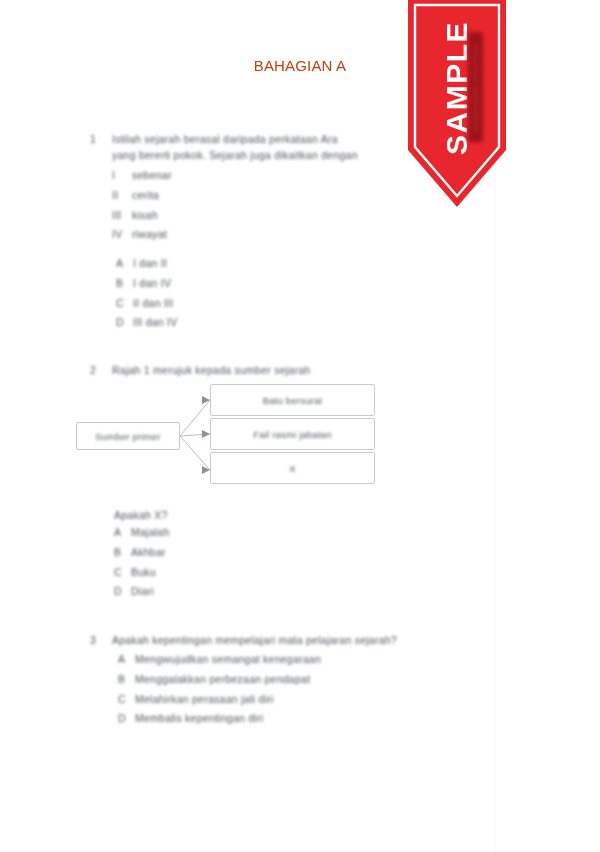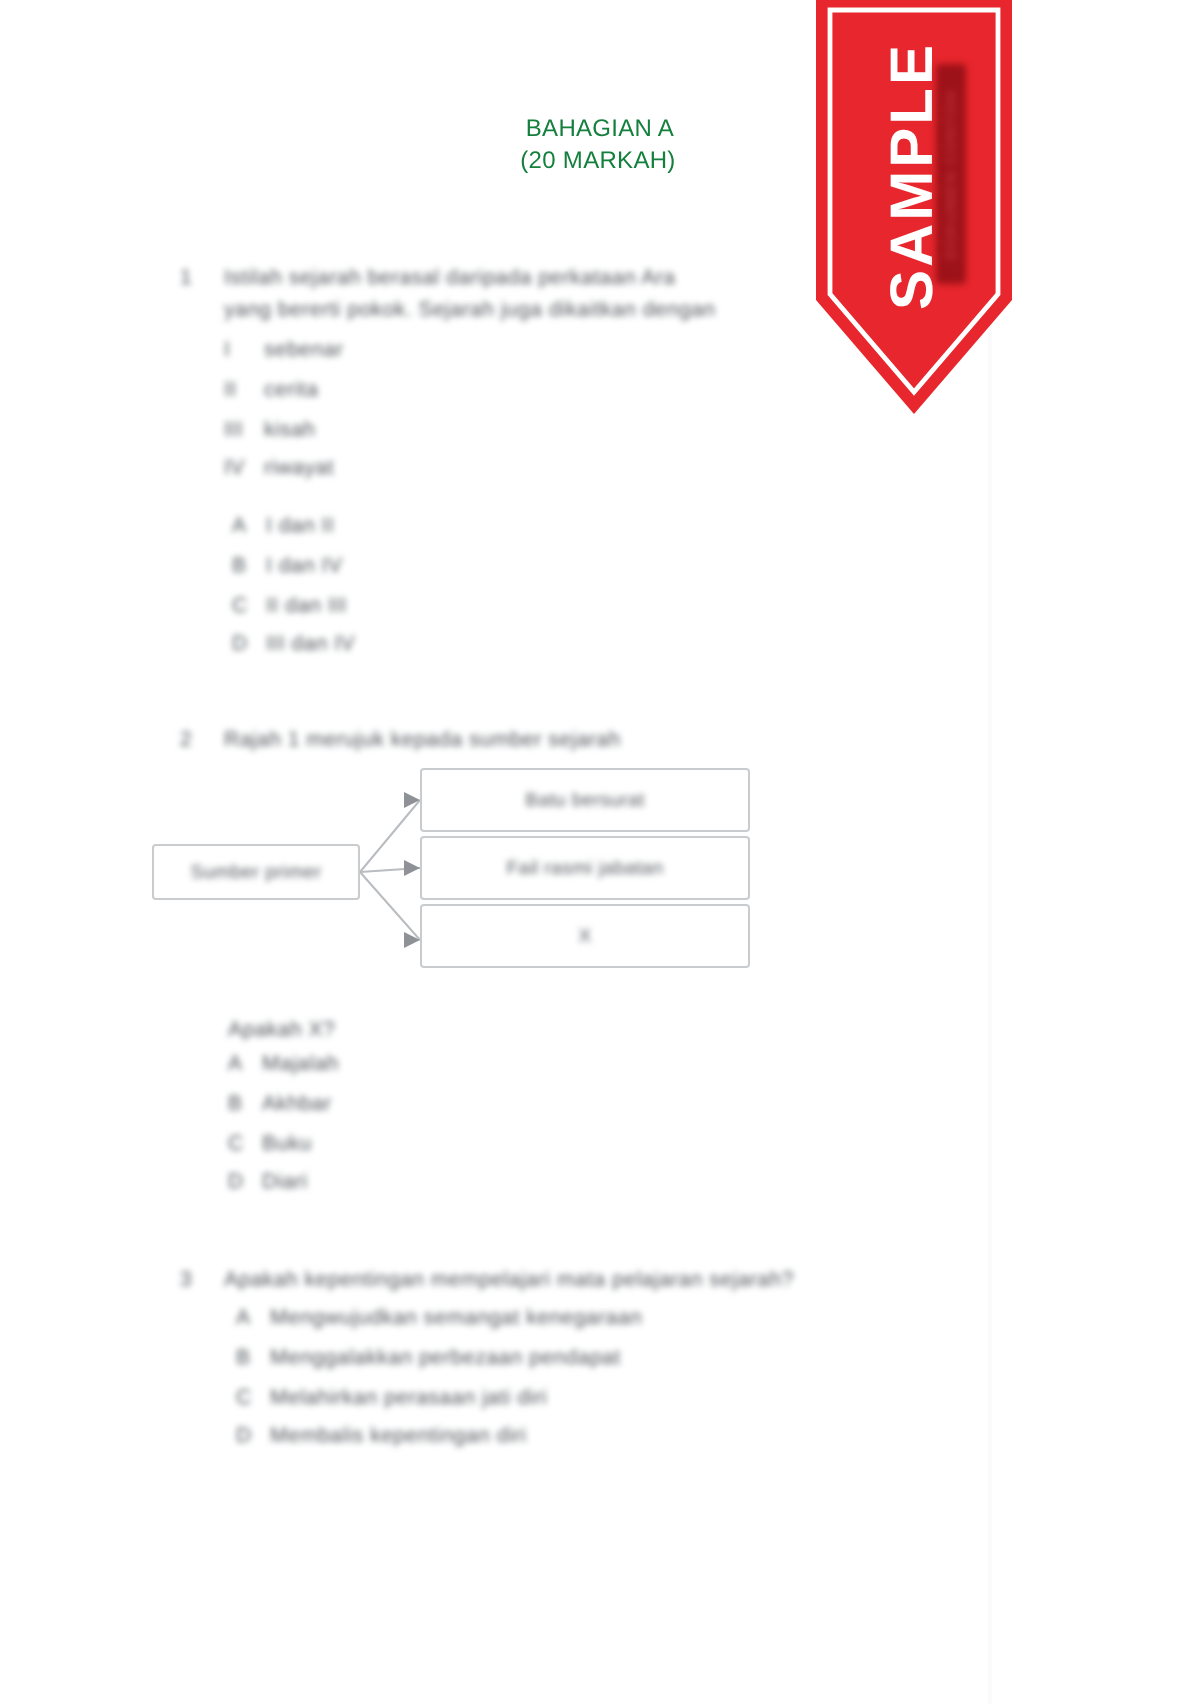--- a/index.html
+++ b/index.html
@@ -33,23 +33,23 @@
 
   
   #exam-header {
     position: absolute;
     left: 0; top: 56px;
     width: 600px;
     text-align: center;
     line-height: 1.35;
   }
   #exam-header .hline {
-    font-size: 12px;
+    font-size: 15px;
     letter-spacing: .15px;
-    color: #15803d;
+    color: #c2410c;
     display: block;
   }
   #exam-header .hline.indent { padding-right: 2px; }
 
   
   .blur-text {
     color: #4e5358;
     filter: blur(1.55px);
     -webkit-filter: blur(1.55px);
     font-size: 10.5px;
@@ -167,21 +167,20 @@
 </style>
 </head>
 <body>
 
 <div id="page-sheet">
 
   <div id="page-edge-right"></div>
 
   <div id="exam-header">
     <span class="hline">BAHAGIAN A</span>
-    <span class="hline indent">(20 MARKAH)</span>
   </div>
 
   <div class="q-block" style="left:90px; top:132px; width:400px;">
     <span class="q-num blur-text">1</span>
     <div class="q-body">
       <span class="q-line blur-text">Istilah sejarah berasal daripada perkataan Ara</span>
       <span class="q-line blur-text">yang bererti pokok. Sejarah juga dikaitkan dengan</span>
     </div>
   </div>
 

